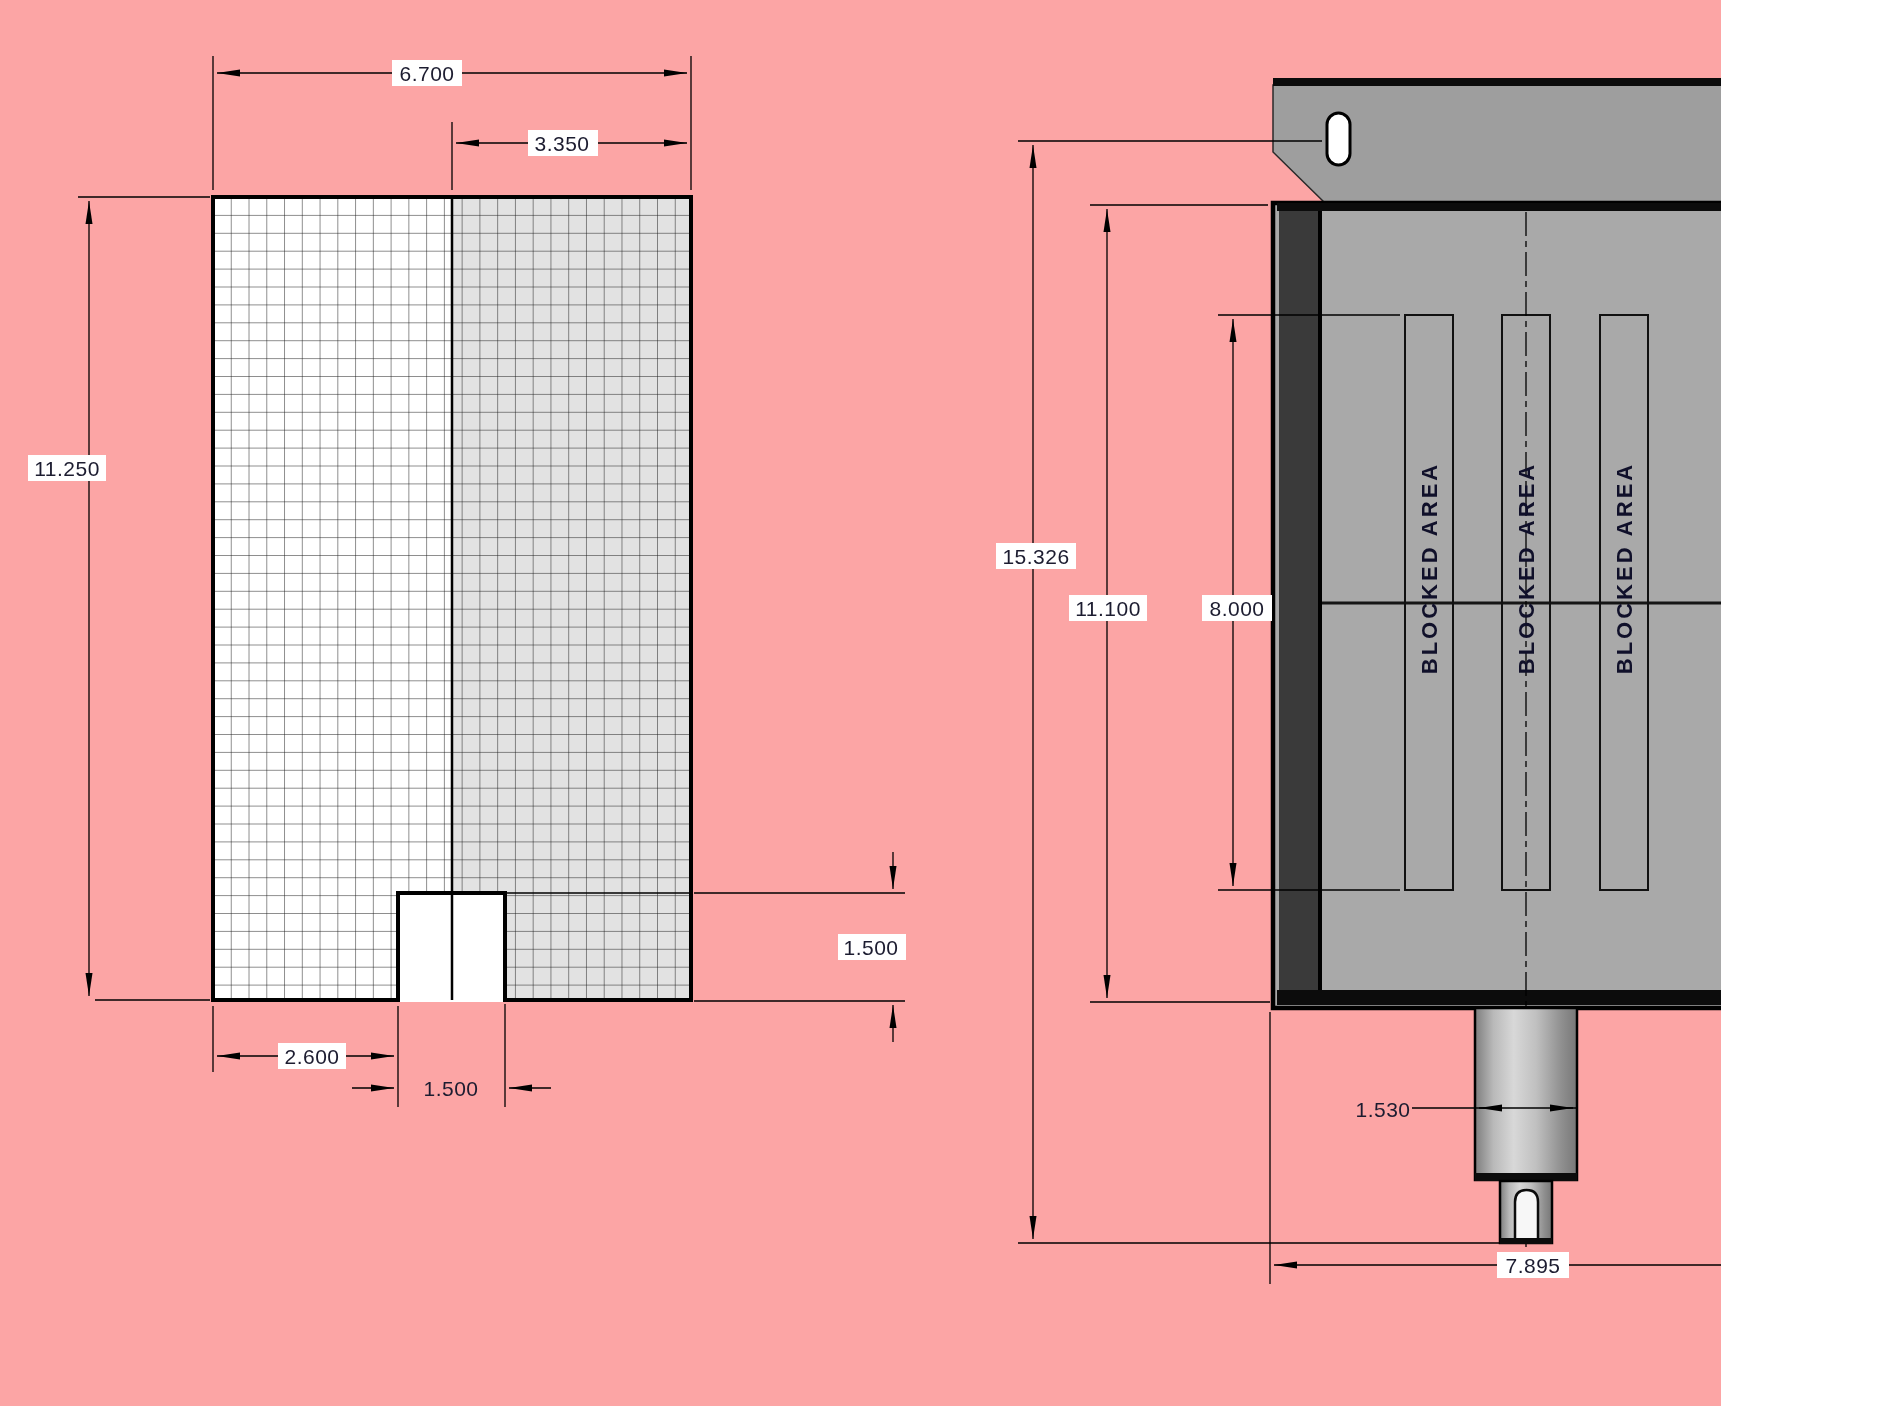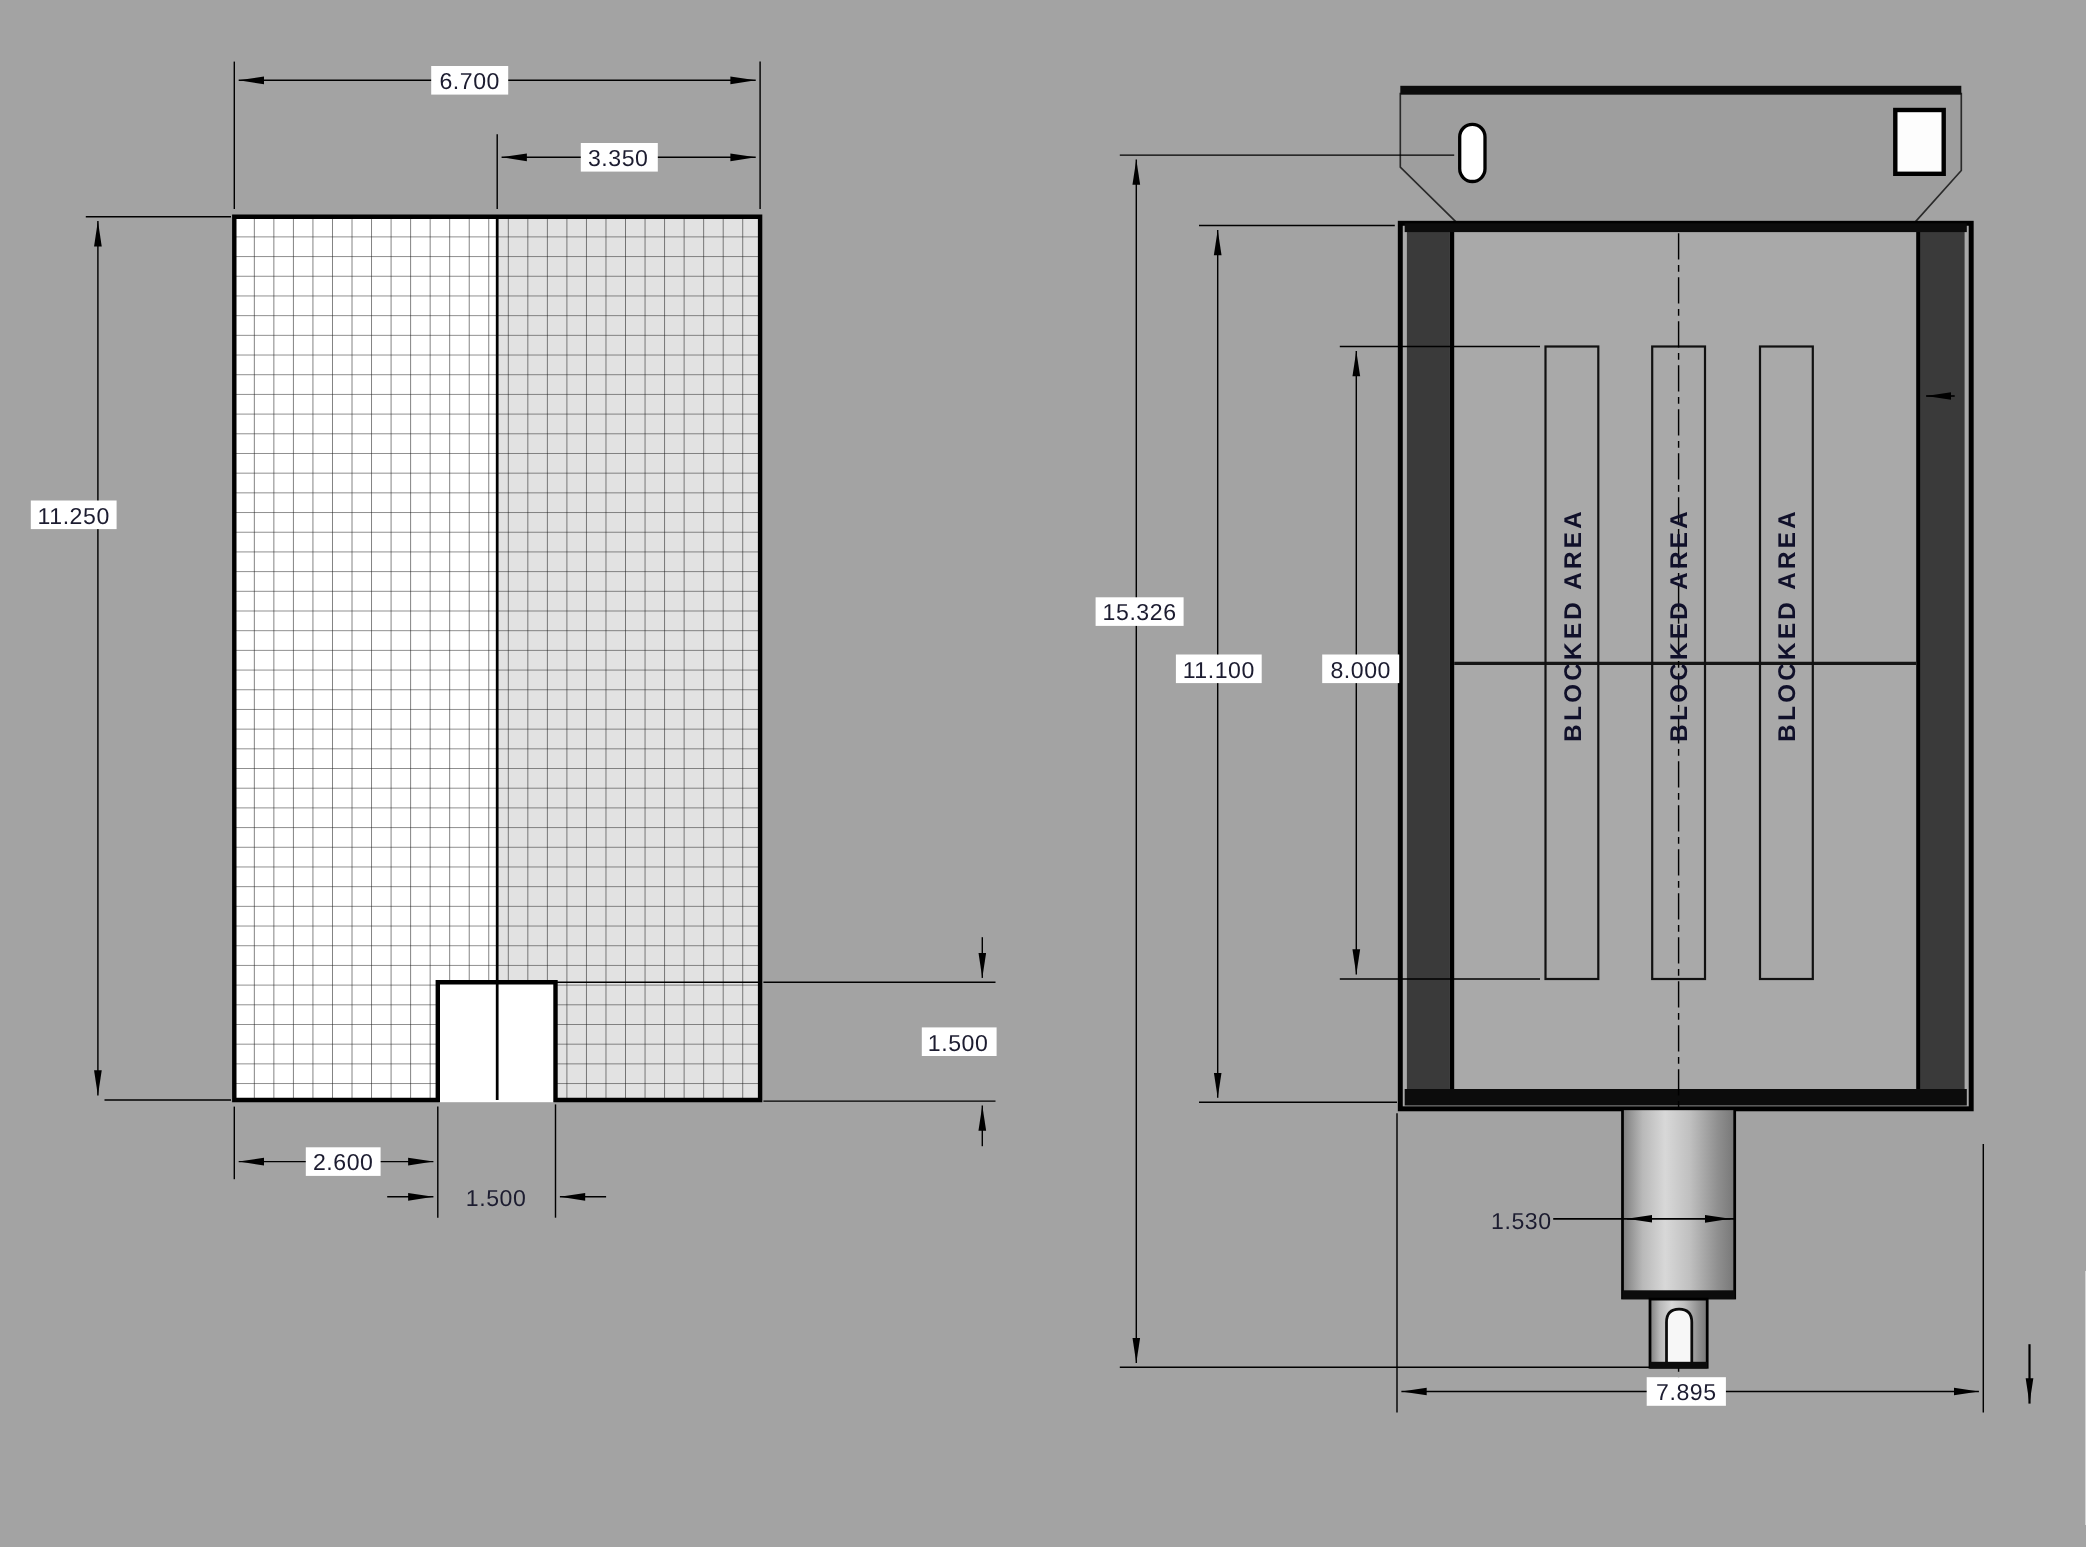--- a/index.html
+++ b/index.html
@@ -1,16 +1,16 @@
 <!DOCTYPE html>
 <html><head>
 <meta charset="utf-8">
 <style>
   html,body{margin:0;padding:0;background:#ffffff;}
-  .canvas-wrap{position:relative;width:1896px;height:1406px;background:#a3a3a3;overflow:hidden;
+  .canvas-wrap{position:relative;width:1721px;height:1406px;background:#fca5a5;overflow:hidden;
     font-family:"Liberation Sans",sans-serif;}
   svg text{font-family:"Liberation Sans","DejaVu Sans",sans-serif;}
   .dim-text{font-size:21px;fill:#1c1c30;letter-spacing:0.5px;}
   .blocked-text{font-size:22px;font-weight:600;fill:#10102a;letter-spacing:3px;}
 </style>
 </head>
 <body>
 
 <div class="canvas-wrap">
 <svg width="1896" height="1406" viewBox="0 0 1896 1406">

